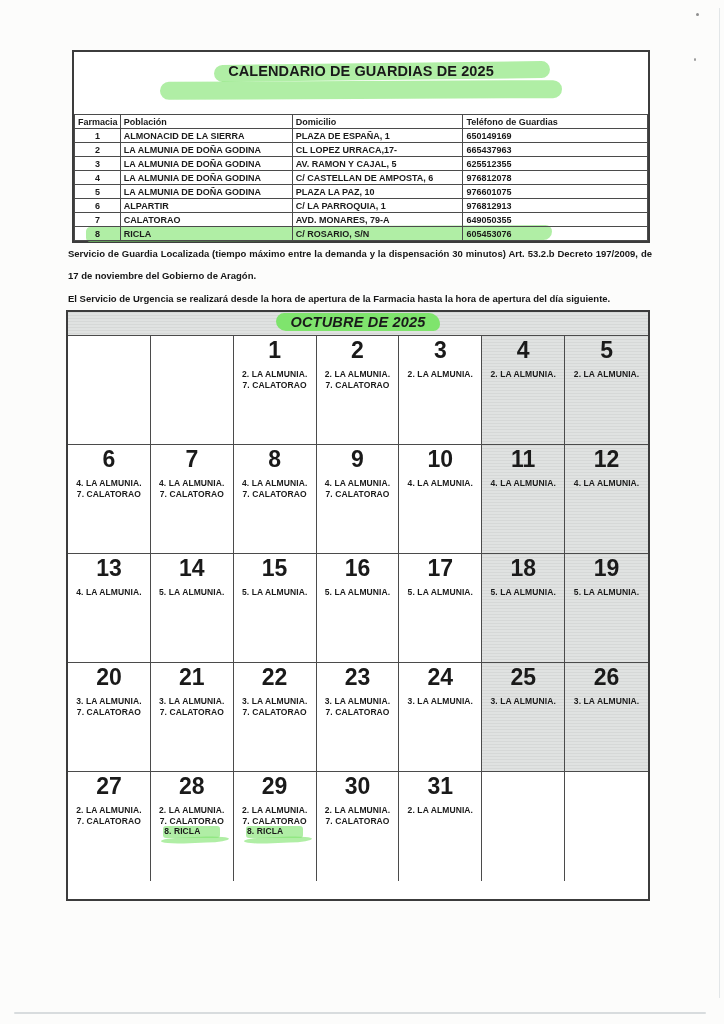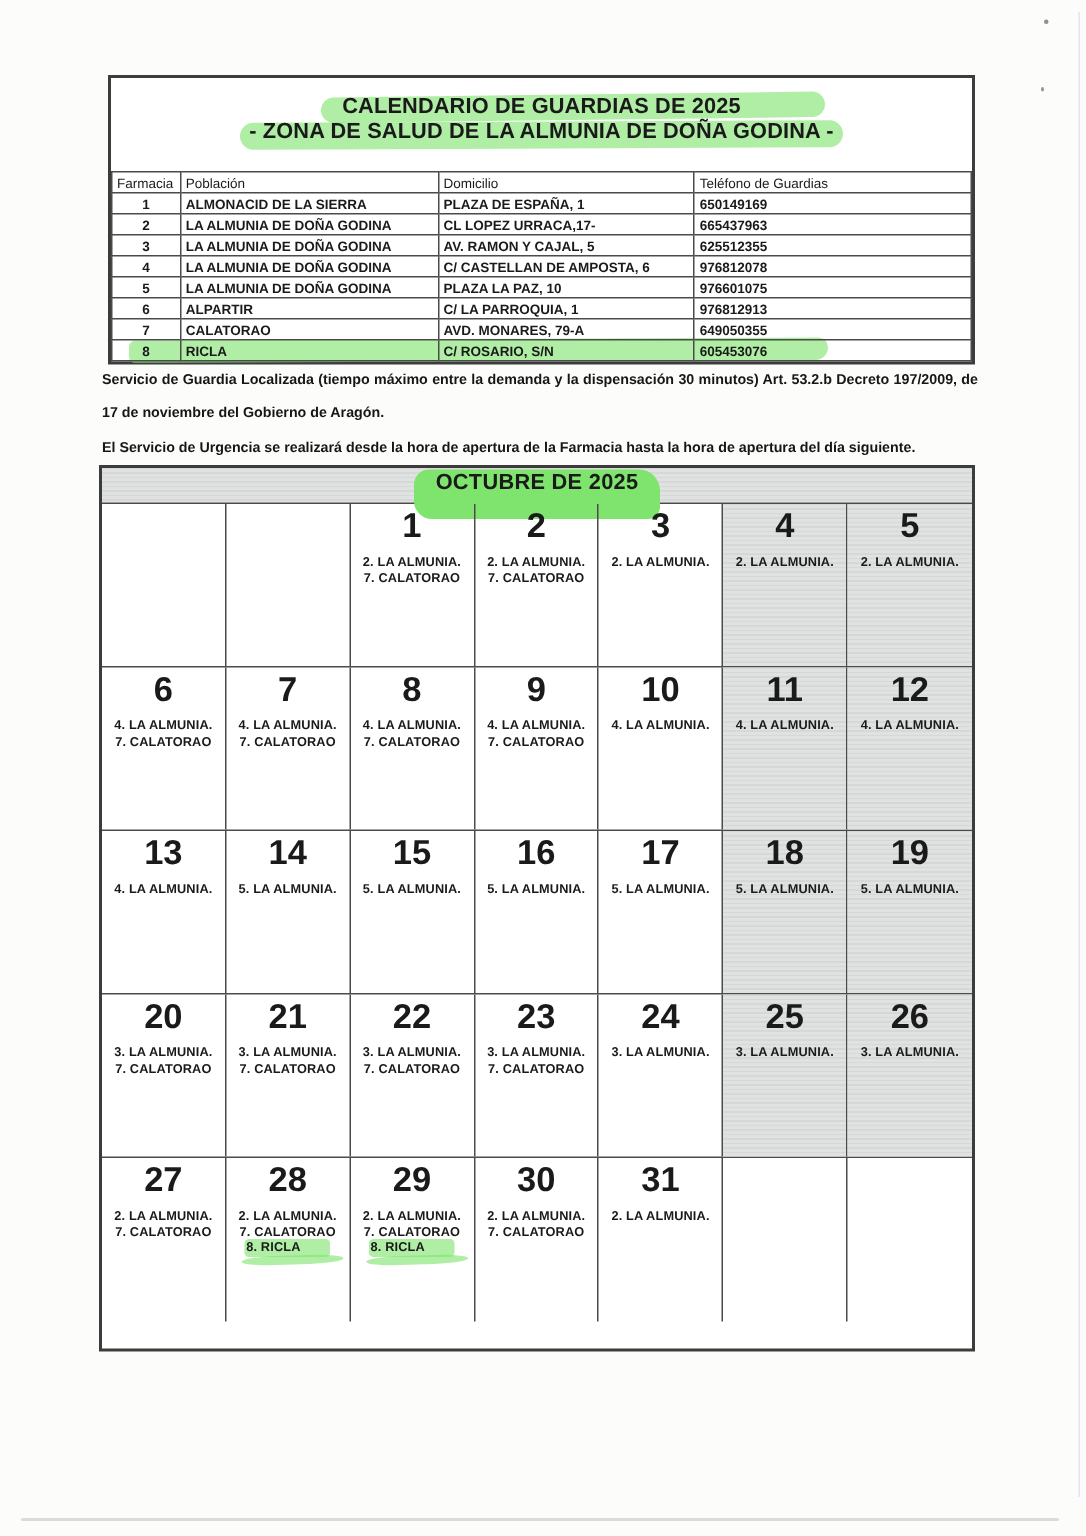--- a/index.html
+++ b/index.html
@@ -24,36 +24,36 @@
 
   
   .top-box{position:absolute;left:72px;top:50px;width:578px;height:193px;border:2px solid var(--bdark);background:#fff;}
   .hl{position:absolute;background:var(--green-soft);z-index:0;pointer-events:none;}
   .hl1{left:140px;top:11px;width:336px;height:17px;border-radius:9px;transform:rotate(-.7deg);}
   .hl2{left:86px;top:29px;width:402px;height:18px;border-radius:9px;transform:rotate(-.25deg);}
   .doc-title{position:relative;z-index:1;text-align:center;padding-top:11px;font-weight:700;font-size:14.5px;line-height:16.5px;letter-spacing:.1px;}
   .row8-hl{position:absolute;left:12px;top:174px;width:466px;height:15px;background:var(--green-soft);border-radius:8px 12px 16px 8px;transform:rotate(-.25deg);z-index:0;}
   table.ph-table{position:absolute;left:0;bottom:0;width:100%;border-collapse:collapse;table-layout:fixed;z-index:1;background:transparent;}
   .ph-table th,.ph-table td{border:1px solid var(--bline);height:14px;padding:0 3px;font-size:9px;line-height:12px;white-space:nowrap;overflow:hidden;}
-  .ph-table th{font-weight:400;text-align:left;}
+  .ph-table th{font-weight:700;text-align:left;}
   .ph-table td{font-weight:600;}
   .ph-table td.num{text-align:center;}
 
   
   .note{position:absolute;left:68px;width:584px;font-size:9.5px;font-weight:700;line-height:21.5px;color:#161616;}
   .note1{top:243px;text-align:justify;}
   .note2{top:288px;}
 
   
   .calendar{position:absolute;left:66px;top:310px;width:584px;height:591px;border:2px solid var(--bdark);background:#fff;}
   .gray-tex{background:repeating-linear-gradient(180deg,var(--gray1) 0px,var(--gray1) 1px,var(--gray2) 1px,var(--gray2) 3px);}
   .cal-title-row{height:24px;border-bottom:1px solid var(--bline);text-align:center;
     background:repeating-linear-gradient(180deg,var(--gray1) 0px,var(--gray1) 1px,var(--gray2) 1px,var(--gray2) 3px);}
-  .cal-title-hl{display:inline-block;margin-top:1px;padding:1px 14px 16px;background:var(--green);border-radius:10px 14px 8px 12px;
-    font-weight:700;font-size:14.5px;letter-spacing:.2px;}
+  .cal-title-hl{display:inline-block;margin-top:1px;padding:1px 14px 1px;background:var(--green);border-radius:10px 14px 8px 12px;
+    font-weight:700;font-size:14.5px;letter-spacing:.2px;font-style:italic;}
   .cal-day-headers{display:grid;grid-template-columns:repeat(7,1fr);height:19px;border-bottom:1px solid var(--bline);}
   .cal-dh{border-right:1px solid var(--bline);text-align:center;font-weight:700;font-size:10.5px;line-height:18px;}
   .cal-dh:last-child{border-right:none;}
   .cal-week{display:grid;grid-template-columns:repeat(7,1fr);height:109px;border-bottom:1px solid var(--bline);}
   .cal-week:last-child{border-bottom:none;}
   .cal-cell{border-right:1px solid var(--bline);position:relative;overflow:visible;}
   .cal-cell:last-child{border-right:none;}
   .day-num{text-align:center;font-weight:700;font-size:23px;line-height:25px;padding-top:2px;}
   .entries{margin-top:6px;padding:0 2px;font-size:8.5px;font-weight:700;line-height:10.5px;letter-spacing:.1px;}
   .entry{white-space:nowrap;text-align:center;}
@@ -70,21 +70,20 @@
   <div class="dot2"></div>
   <div class="right-line"></div>
   <div class="bottom-streak"></div>
   <div class="yellow-smudge"></div>
 
   <div class="top-box">
     <div class="hl hl1"></div>
     <div class="hl hl2"></div>
     <div class="doc-title">
       <div>CALENDARIO DE GUARDIAS DE 2025</div>
-      <div>- ZONA DE SALUD DE LA ALMUNIA DE DOÑA GODINA -</div>
     </div>
     <div class="row8-hl"></div>
     <table class="ph-table">
       <colgroup>
         <col style="width:8%">
           <col style="width:30%">
           <col style="width:29.8%">
           <col style="width:32.2%">
       </colgroup>
       <thead id="ph-head">

